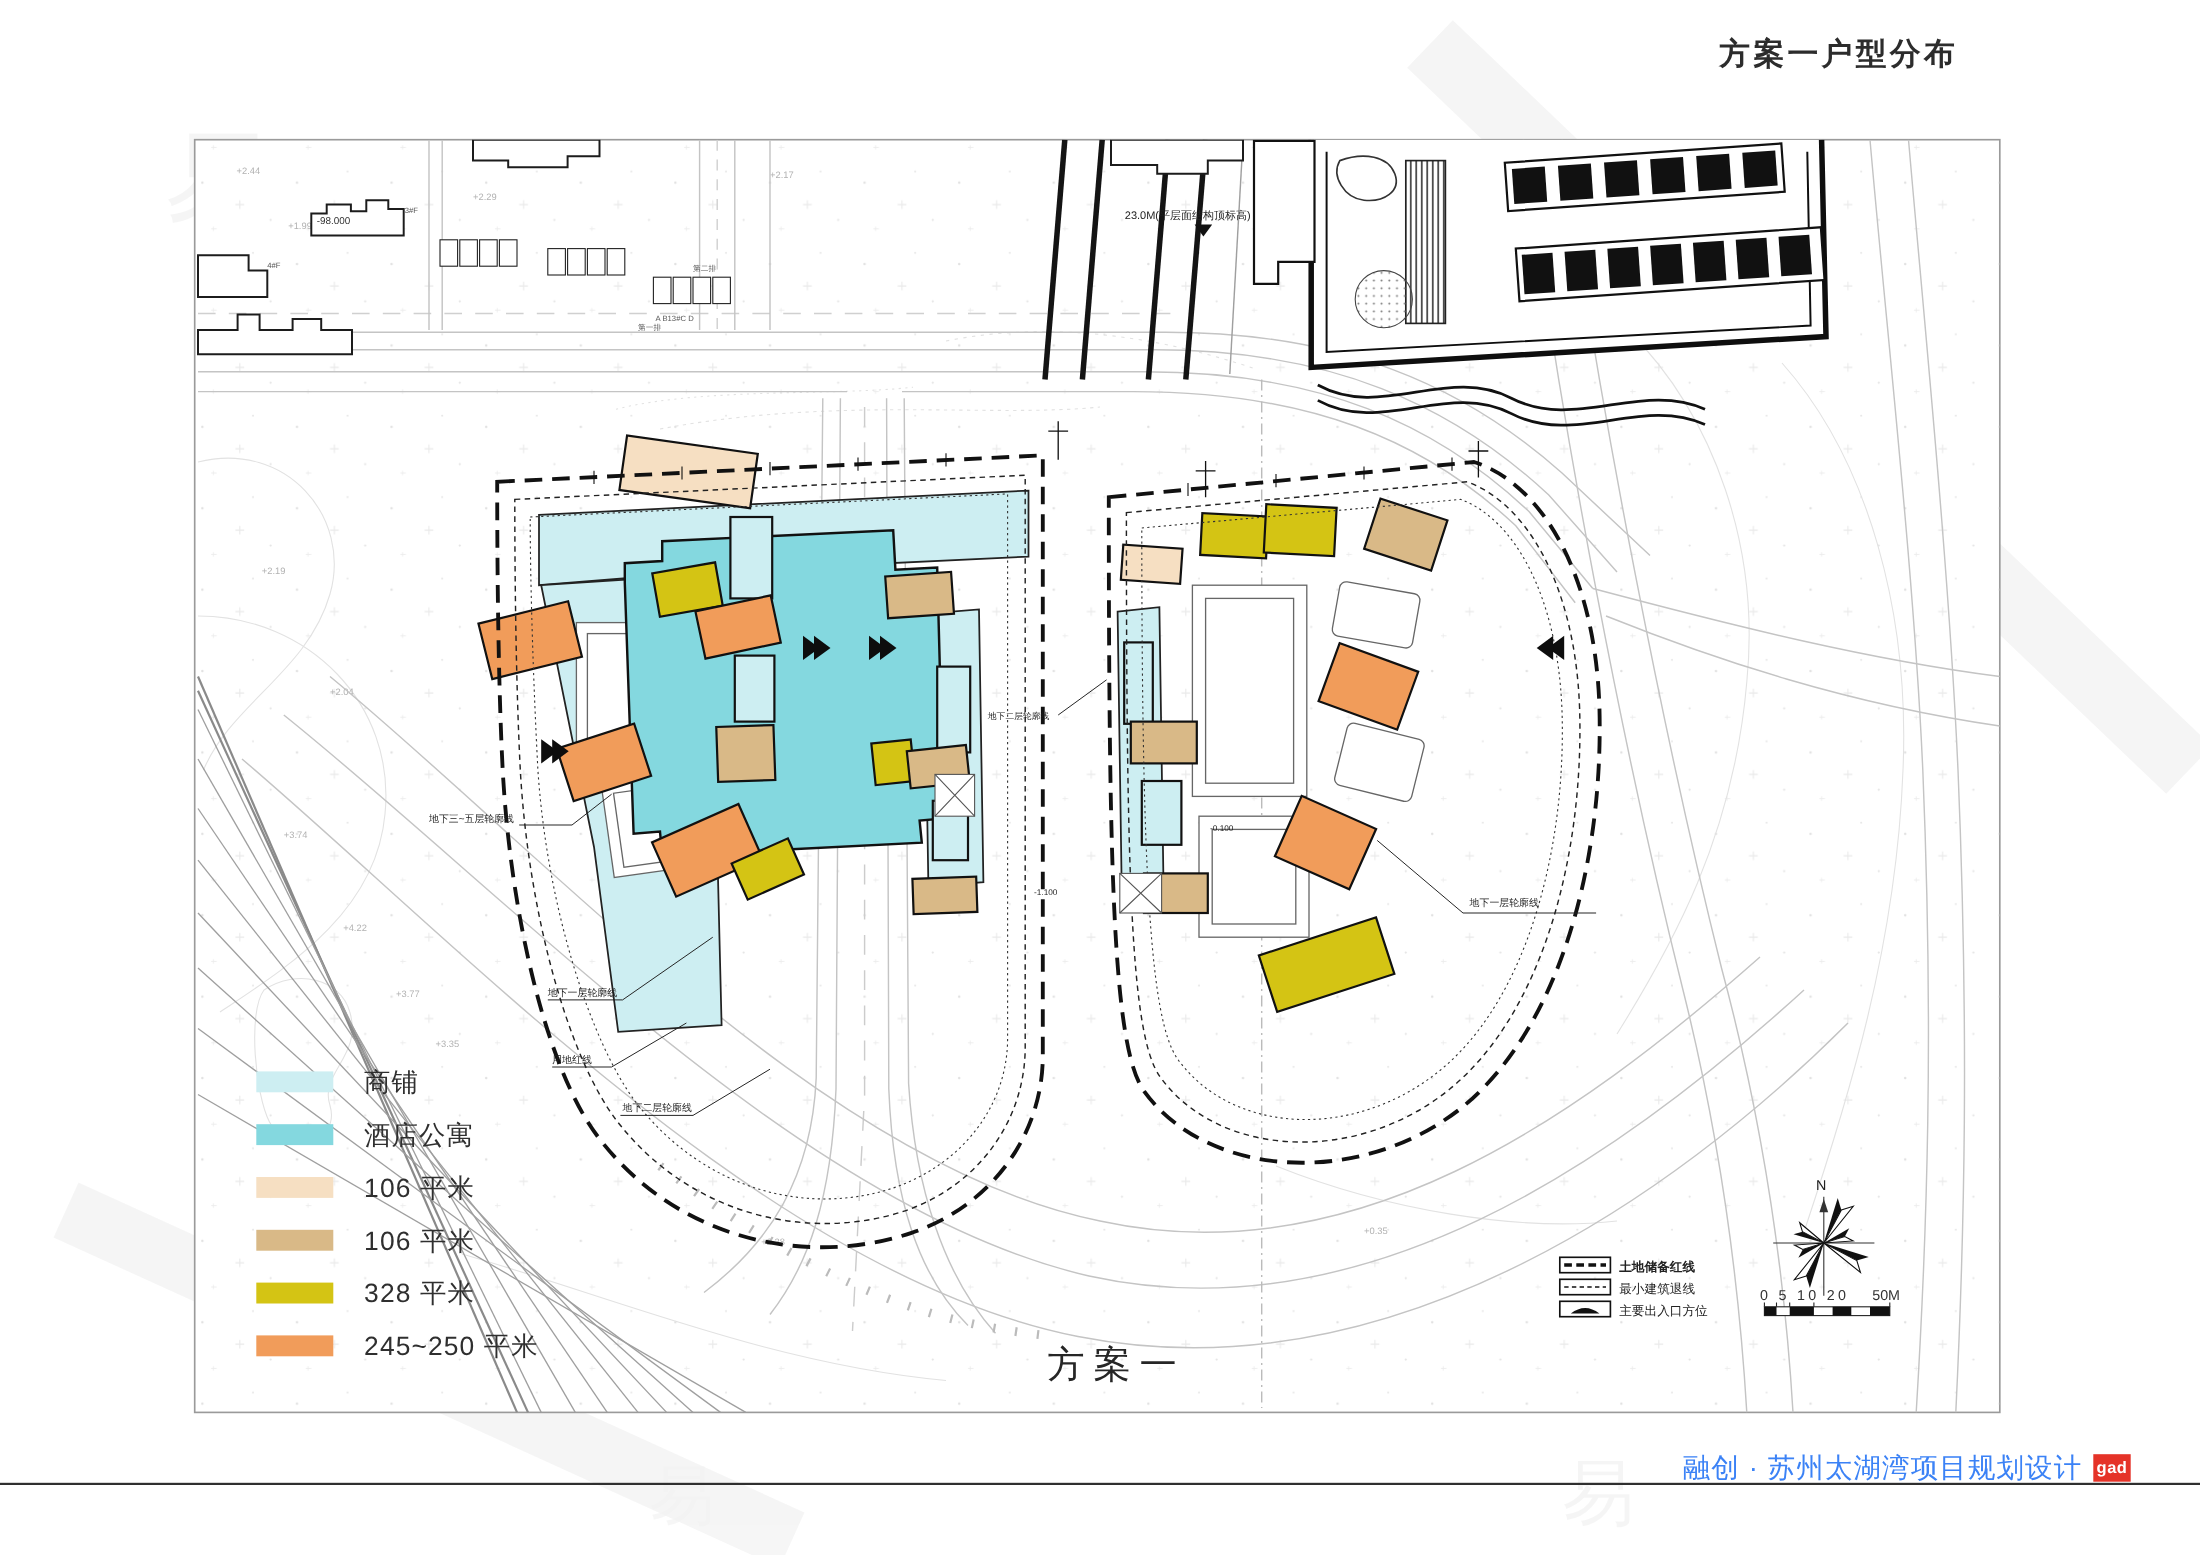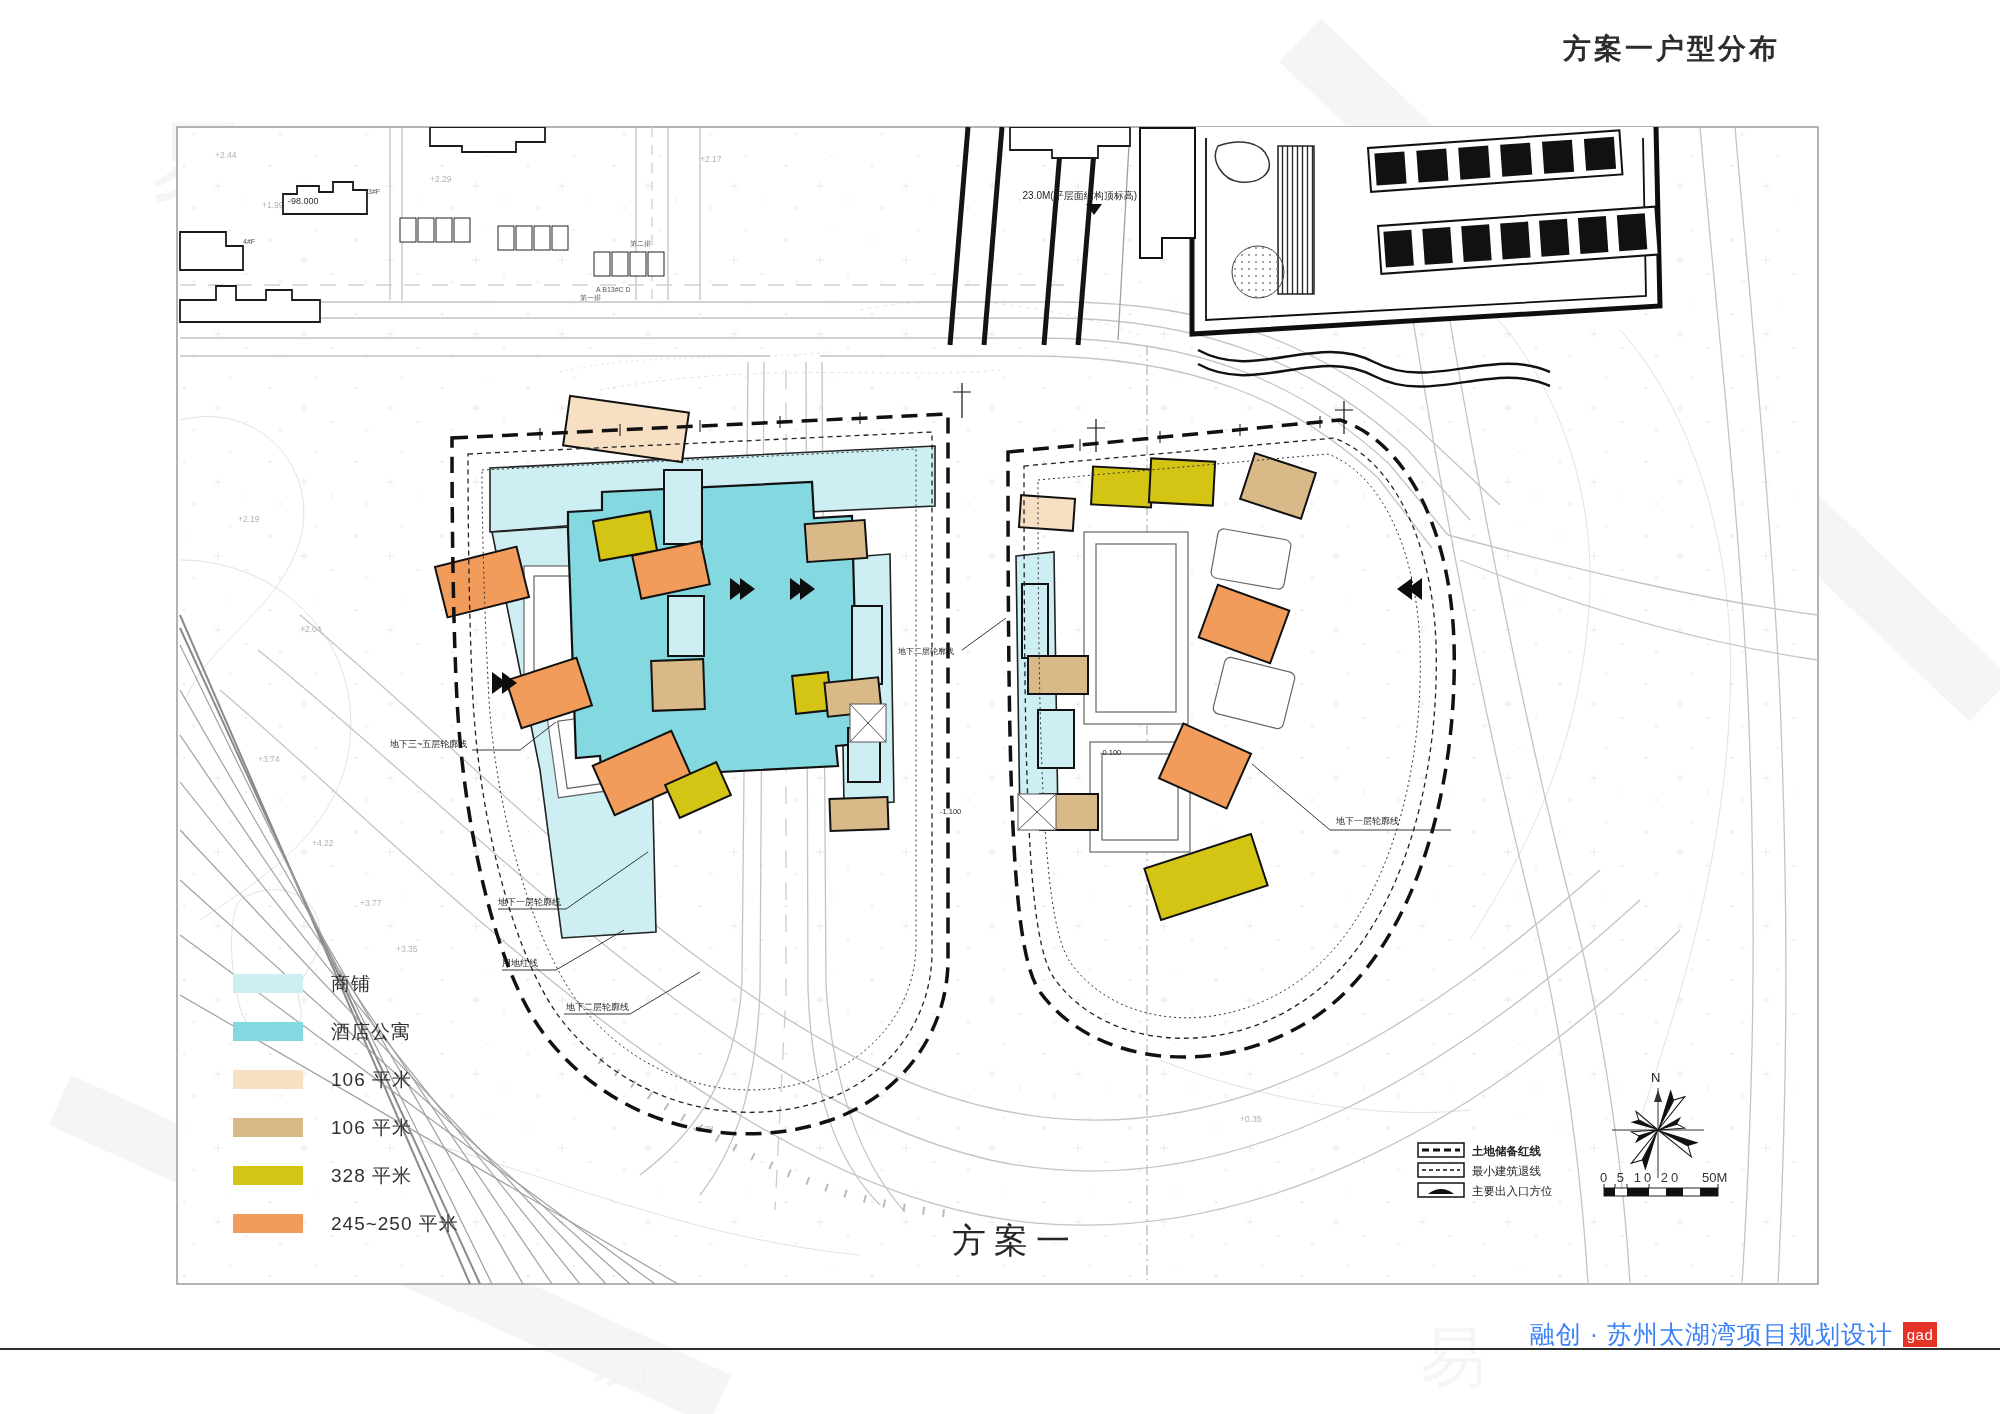--- a/index.html
+++ b/index.html
@@ -4,32 +4,32 @@
 <style>
   html,body{margin:0;padding:0;background:#fff;}
   body{width:2000px;height:1414px;position:relative;font-family:"Liberation Sans",sans-serif;overflow:hidden;}
   .page{position:absolute;inset:0;}
   svg text{font-family:"Liberation Sans",sans-serif;}
   .page-title{position:absolute;top:30px;right:220px;font-size:28px;font-weight:700;color:#2c2c2c;letter-spacing:3px;}
   
   .legend{position:absolute;left:233px;top:974px;display:flex;flex-direction:column;gap:29px;}
   .legend-row{display:flex;align-items:center;height:19px;}
   .legend-swatch{width:70px;height:19px;flex:0 0 70px;}
-  .legend-label{margin-left:28px;font-size:19px;color:#2f2f2f;letter-spacing:1px;white-space:nowrap;}
+  .legend-label{margin-left:28px;font-size:24px;color:#2f2f2f;letter-spacing:1px;white-space:nowrap;}
   .sw0{background:var(--shop);}
   .sw1{background:var(--hotel);}
   .sw2{background:var(--a125);}
   .sw3{background:var(--a165);}
   .sw4{background:var(--a185);}
   .sw5{background:var(--a245);}
   
   .footer-rule{position:absolute;top:1348px;left:0;width:2000px;height:2px;background:#2f2f2f;}
   .footer{position:absolute;top:1318px;right:63px;display:flex;align-items:center;gap:10px;}
   .footer-project{font-size:25px;color:#3b82f6;letter-spacing:1px;white-space:nowrap;}
-  .footer-logo{width:34px;height:25px;background:var(--accent_red);color:#fff;font-size:15px;font-weight:400;display:flex;align-items:center;justify-content:center;letter-spacing:0.5px;}
+  .footer-logo{width:34px;height:25px;background:var(--accent_red);color:#fff;font-size:15px;font-weight:700;display:flex;align-items:center;justify-content:center;letter-spacing:0.5px;}
 </style>
 </head>
 <body>
 
 <div class="page">
 
 <svg width="2000" height="1414" viewBox="0 0 2000 1414">
   <defs>
     <pattern id="topo" width="86" height="74" patternUnits="userSpaceOnUse">
       <circle cx="12" cy="18" r="1.1" fill="#c9c9c9"></circle>

